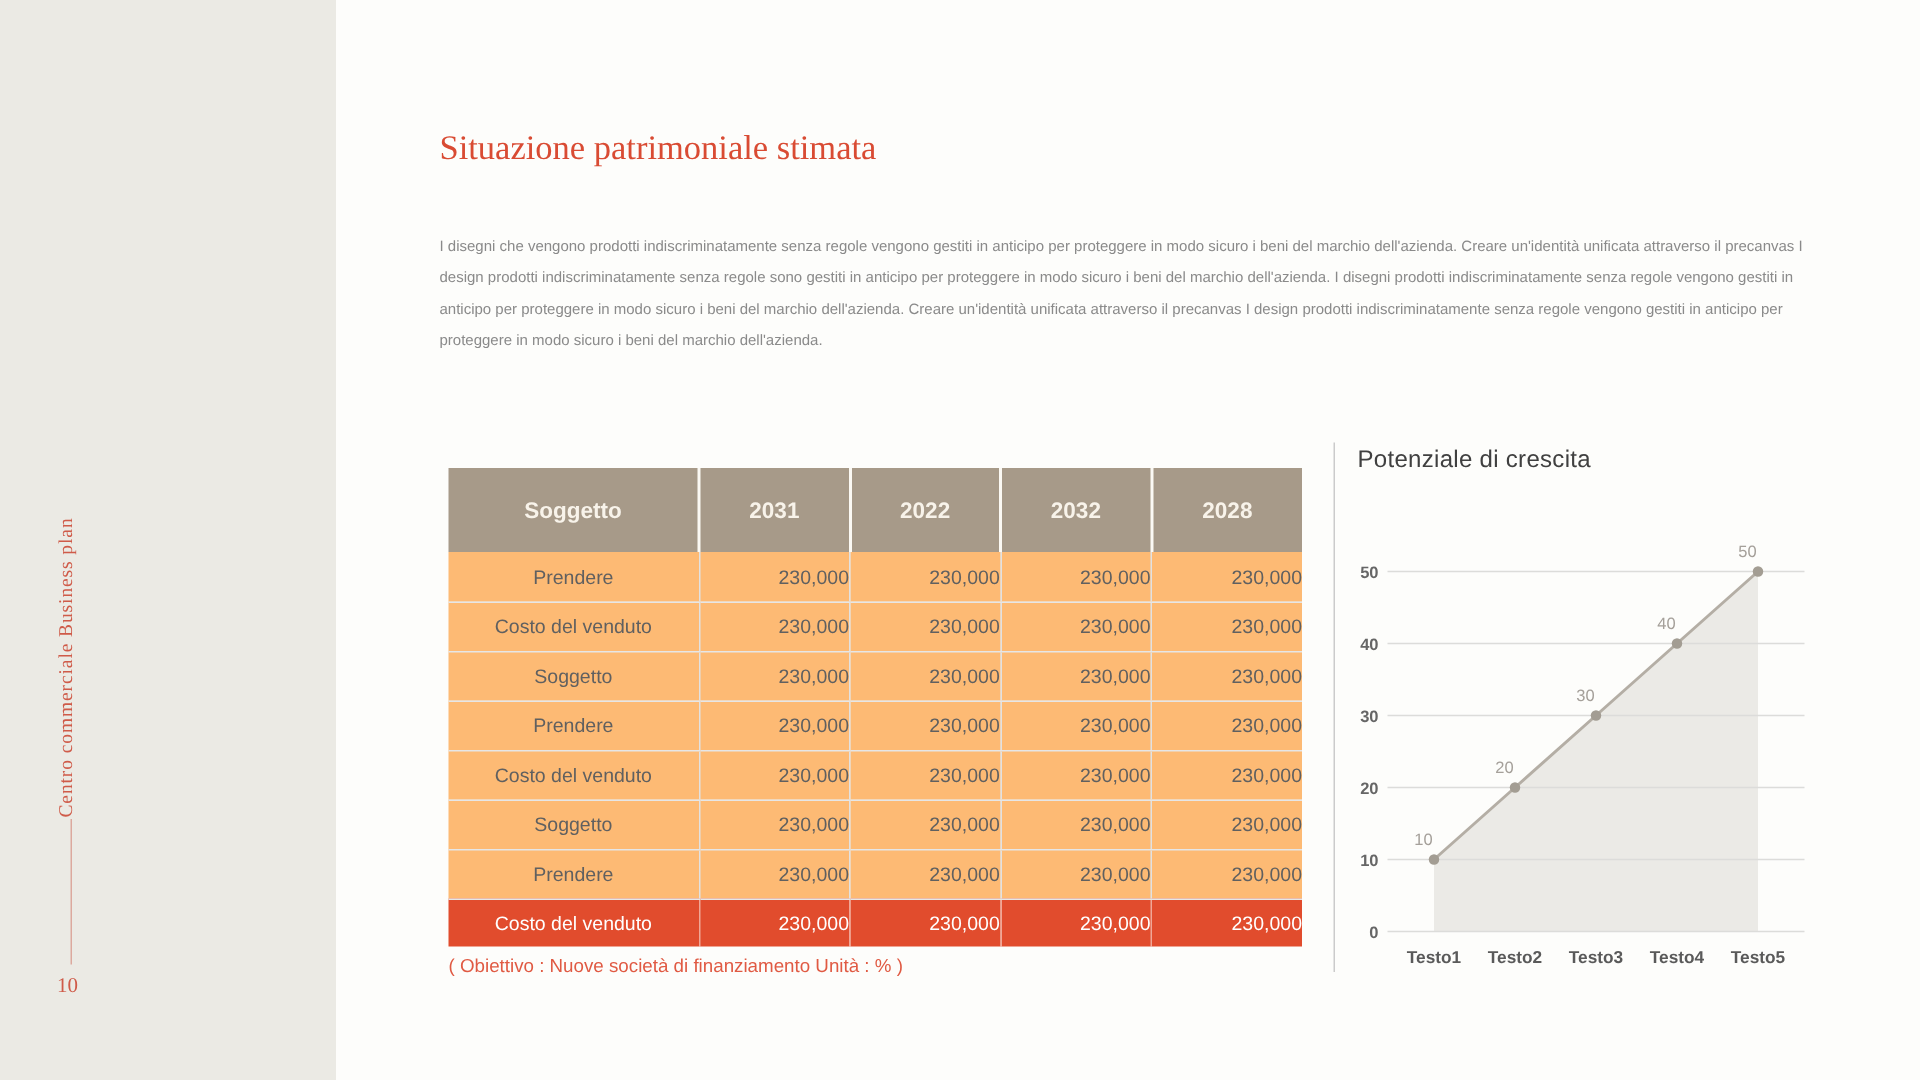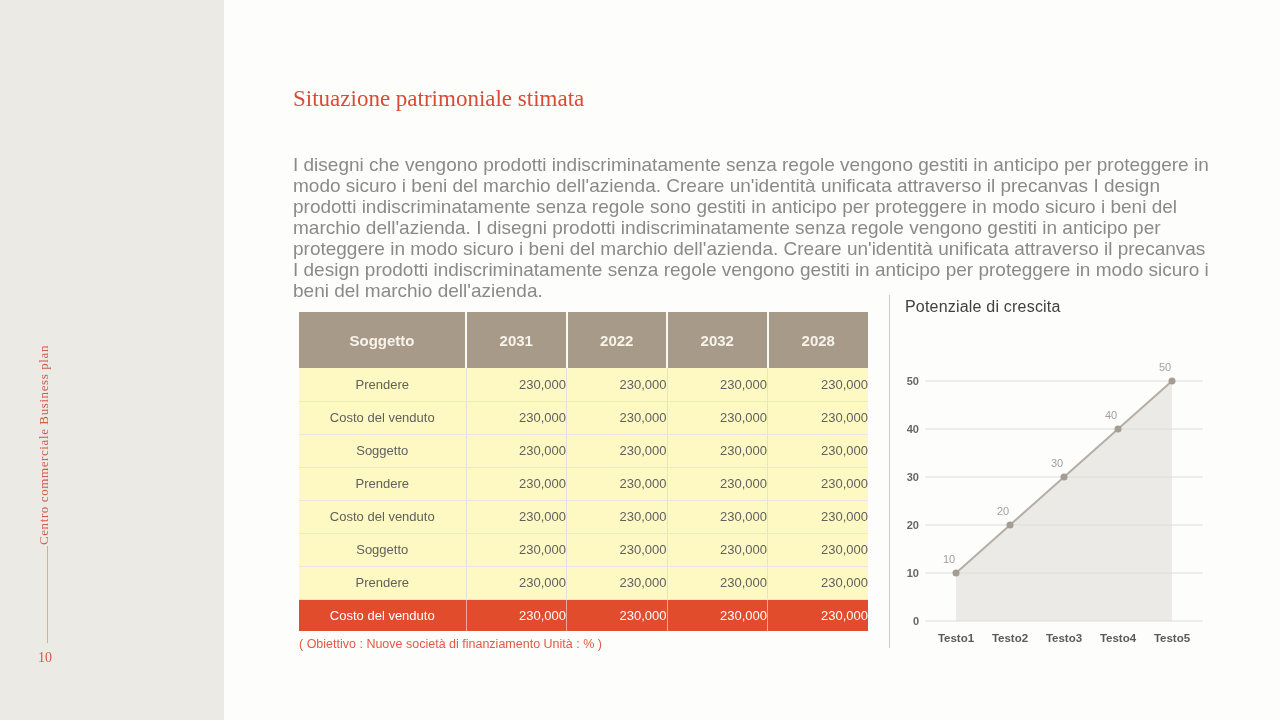--- a/index.html
+++ b/index.html
@@ -34,39 +34,39 @@
     font-size:14px; color:#cf5b49;
   }
   
   .title {
     position:absolute; left:293px; top:86px;
     font-family:"Liberation Serif", serif;
     font-size:23px; font-weight:400; color:#d94b33;
   }
   .body-text {
     position:absolute; left:293px; top:154px; width:922px;
-    font-size:19px; line-height:21px; color:#8a8a8a;
+    font-size:10px; line-height:21px; color:#8a8a8a;
   }
   
   .data-table {
     position:absolute; left:299px; top:312px; width:569px;
     border-collapse:collapse; table-layout:fixed;
   }
   .data-table th {
     height:56px; background:#a79a89; color:#f8f3ea;
     font-size:15px; font-weight:600; text-align:center;
   }
   .data-table th + th { border-left:2px solid #fbf9f4;margin-left:30px; }
   .data-table col.c-label { width:167px; }
   .data-table col.c-year  { width:100.5px; }
   .data-table td {
     height:33px; text-align:center;
     font-size:13px; color:#606060;
     border-bottom:1px solid #e6e6e6;
-    background:#fef9c3;
+    background:#fdba74;
   }
   .data-table td + td { border-left:1px solid #e1e1e1;text-align:right; }
   .data-table tr.hl td {
     background:#e14c2d; color:#ffffff;
     border-bottom:none; height:32px;
   }
   .data-table tr.hl td + td { border-left:1px solid rgba(255,255,255,.5); }
   .caption {
     position:absolute; left:299px; top:637px; width:569px;
     text-align:left; font-size:12.5px; color:#e05a43;

